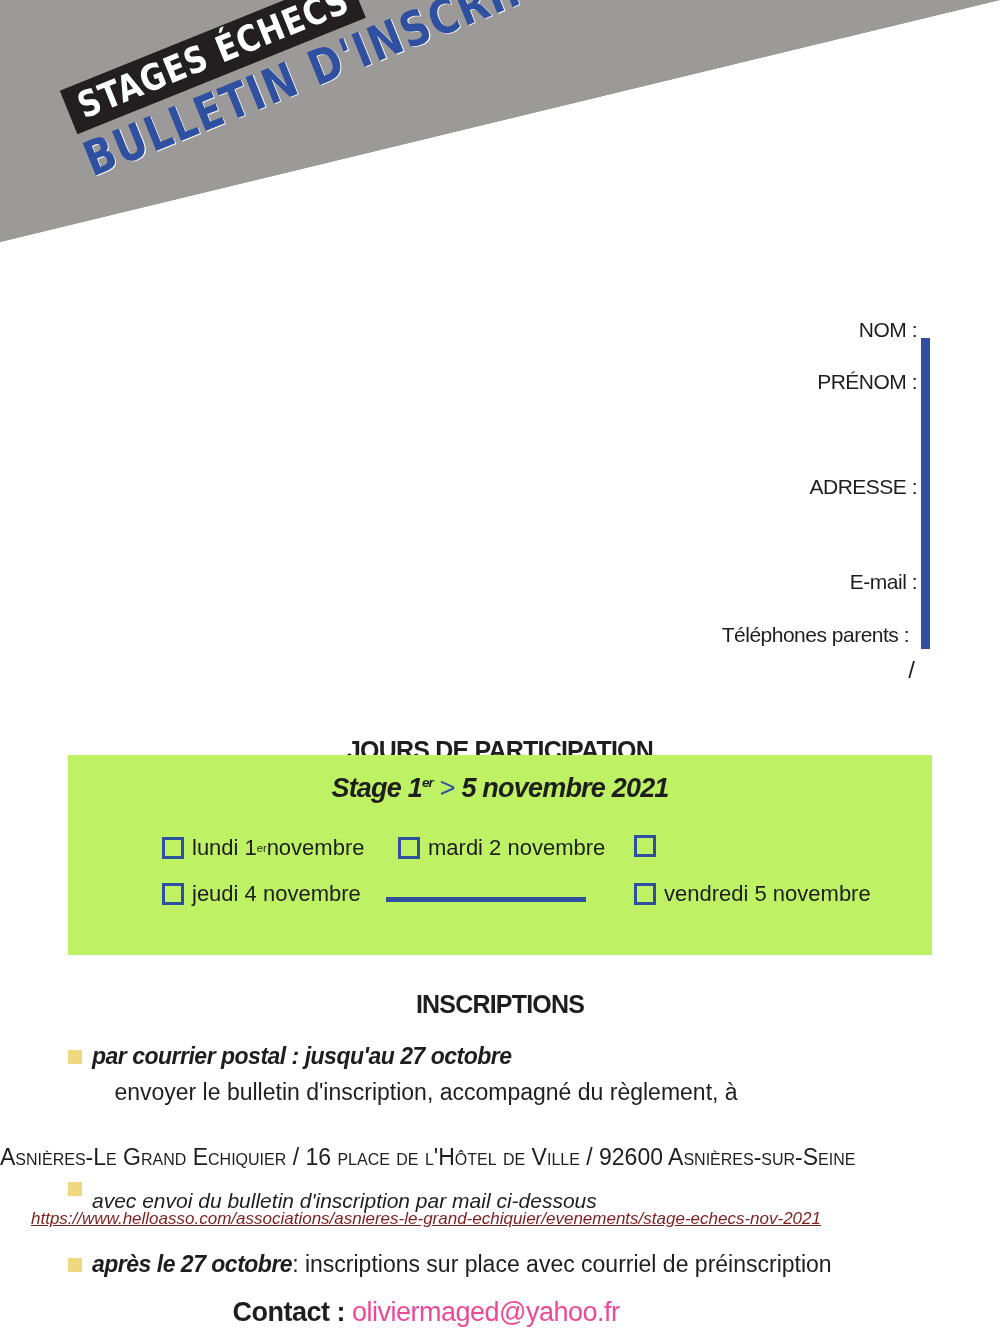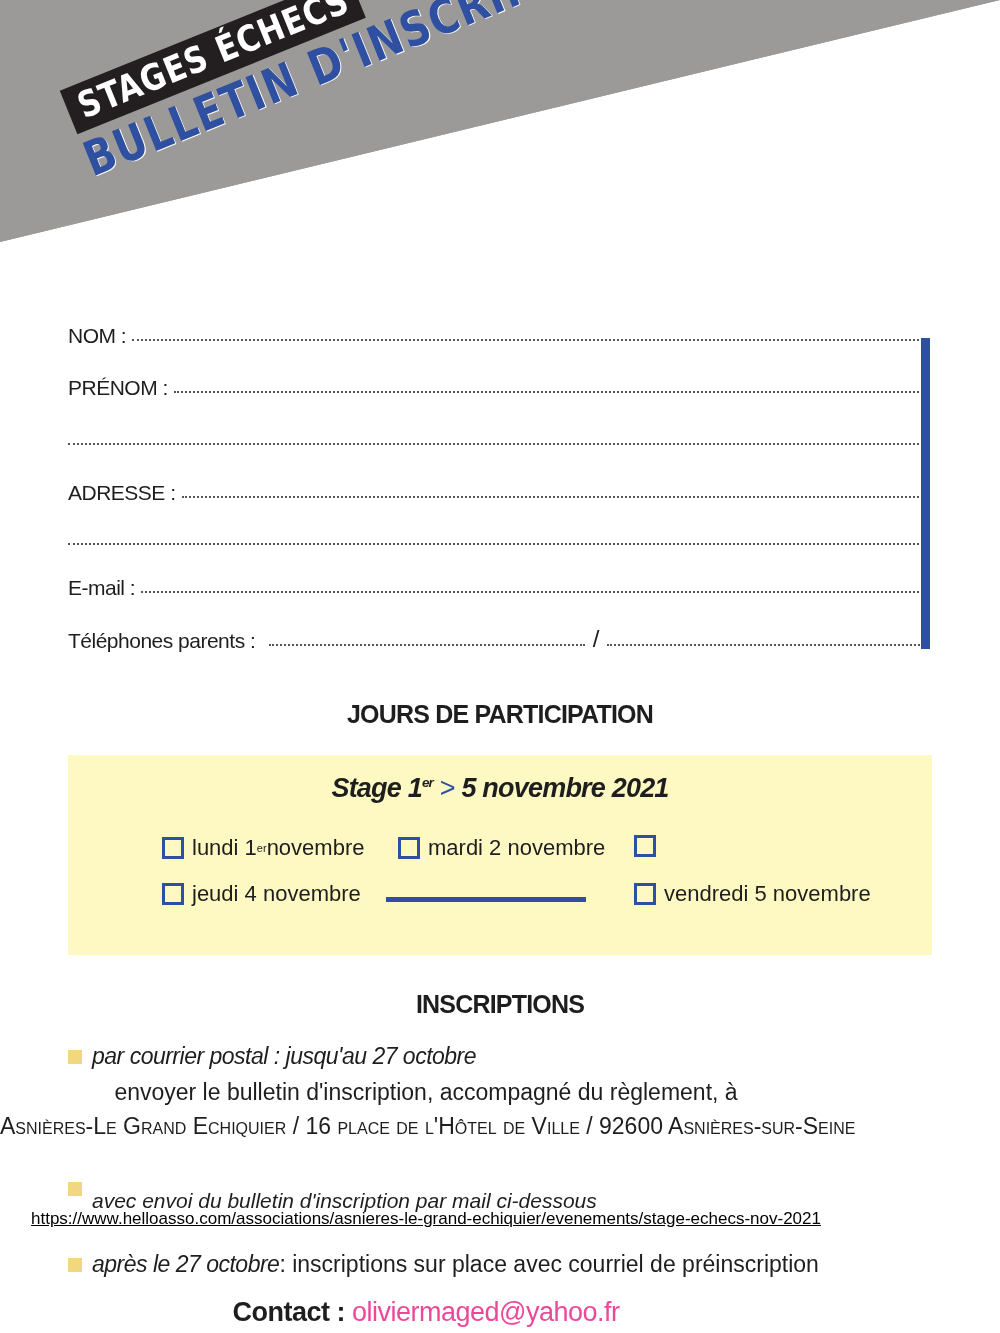--- a/index.html
+++ b/index.html
@@ -3,41 +3,41 @@
 <meta charset="utf-8">
 <style>
   html, body { margin:0; padding:0; }
   body { width:1000px; height:1333px; position:relative; overflow:hidden; background:#ffffff; font-family:"Liberation Sans", sans-serif; color:#1e1e1e; }
   .banner { position:absolute; left:0; top:0; width:1000px; height:260px; }
   .title-group { position:absolute; left:60px; top:150px; transform-origin:0 0; transform:rotate(-22deg); }
   .stages { position:absolute; left:22px; top:-55px; background:#231f20; color:#fff; font-weight:bold; font-size:36px; letter-spacing:1px; padding:2px 12px 4px 14px; white-space:nowrap; font-family:"DejaVu Sans", sans-serif; transform:scaleX(0.85); transform-origin:0 0; }
   .bulletin { position:absolute; left:20px; top:-8px; color:#2f4fa0; font-weight:bold; font-size:48px; letter-spacing:2px; white-space:nowrap; font-family:"DejaVu Sans", sans-serif; transform:scaleX(0.82); transform-origin:0 0; text-shadow:1px 1px 0 #fff; }
 
   .form { position:absolute; left:68px; top:318px; width:855px; }
-  .row { position:absolute; left:0; width:855px; display:flex; align-items:flex-end; font-size:21px; height:30px; }
+  .row { position:absolute; left:0; width:855px; display:flex; align-items:flex-end; font-size:21px; height:30px;flex-direction:column; }
   .row .lbl { white-space:nowrap; padding-right:6px; font-family:"Liberation Sans Narrow","Liberation Sans", sans-serif; letter-spacing:-0.5px; }
   .dots { flex:1; border-bottom:2px dotted #555; height:1px; margin-bottom:7px; }
   .vbar { position:absolute; left:921px; top:338px; width:9px; height:311px; background:#2f4fa0; }
 
   .sec-title { position:absolute; left:0; width:1000px; text-align:center; font-size:25px; font-weight:bold; letter-spacing:-0.8px; color:#1e1e1e; }
-  .days-box { position:absolute; left:68px; top:755px; width:864px; height:200px; background:#fef9c3; }
+  .days-box { position:absolute; left:68px; top:755px; width:864px; height:200px; background:#bef264; }
   .stage-title { position:absolute; left:0; top:18px; width:864px; text-align:center; font-size:27px; font-style:italic; font-weight:bold; letter-spacing:-0.8px; }
   .stage-title .arrow { color:#2f4fa0; font-style:normal; font-weight:normal; }
   .stage-title sup, .day sup { font-size:0.5em; }
   .day { position:absolute; display:flex; align-items:center; font-size:22px; white-space:nowrap;padding-left:12px; }
   .cb { width:16px; height:16px; border:3px solid #2f4fa0; margin-right:8px; box-sizing:content-box; }
   .dash { position:absolute; left:318px; top:142px; width:200px; height:5px; background:#2f4fa0; }
 
   .bullet { position:absolute; left:68px; display:flex; align-items:center; white-space:nowrap; font-size:23px; }
   .sq { width:14px; height:14px; background:#f1d77f; margin-right:10px; }
-  .bi { font-style:italic; font-weight:normal; letter-spacing:-0.5px; }
+  .bi { font-style:italic; font-weight:bold; letter-spacing:-0.5px; }
   .it { font-style:italic;margin-top:24px; }
   .center-line { position:absolute; left:0; width:852px; text-align:center; white-space:nowrap; font-size:23px; }
   .sc { font-variant:small-caps; }
-  .link { color:#000000; text-decoration:underline; font-size:17px; font-family:"Liberation Sans Narrow","Liberation Sans", sans-serif; }
+  .link { color:#7f1d1d; text-decoration:underline; font-size:17px; font-family:"Liberation Sans Narrow","Liberation Sans", sans-serif;font-style:italic; }
   .contact { font-size:27px; font-weight:bold; letter-spacing:-0.5px; }
   .contact .email { color:#ec4899; font-weight:normal; }
 </style>
 </head>
 <body>
 
 <svg class="banner" viewBox="0 0 1000 260">
   <polygon points="0,0 1000,0 1000,0 0,242" fill="#9c9a98"></polygon>
   <polygon points="0,0 1000,0 0,242" fill="#9c9a98"></polygon>
 </svg>
@@ -71,21 +71,21 @@
   </div>
   <div class="row" style="top:305px">
     <span class="lbl" style="padding-right:14px">Téléphones parents :</span>
     <span class="dots"></span>
     <span style="padding:0 8px; font-size:24px;">/</span>
     <span class="dots"></span>
   </div>
 </div>
 <div class="vbar"></div>
 
-<div class="sec-title" style="top:700px">JOURS DE PARTICIPATION</div>
+<div class="sec-title" style="top:736px">JOURS DE PARTICIPATION</div>
 <div class="days-box">
   <div class="stage-title">
     <span>Stage 1</span><sup>er</sup>
     <span class="arrow">&gt;</span>
     <span>5 novembre 2021</span>
   </div>
   <label class="day" style="left:82px; top:80px">
     <span class="cb"></span>
     <span>lundi 1</span>
       <sup>er</sup>
@@ -109,21 +109,21 @@
   </label>
 </div>
 
 <div class="sec-title" style="top:990px">INSCRIPTIONS</div>
 
 <div class="bullet" style="top:1043px">
   <span class="sq"></span>
   <span class="bi">par courrier postal :  jusqu'au 27 octobre</span>
 </div>
 <div class="center-line" style="top:1079px">envoyer le bulletin d'inscription, accompagné du règlement, à</div>
-<div class="center-line sc" style="top:1113px">Asnières-Le Grand Echiquier / 16 place de l'Hôtel de Ville / 92600 Asnières-sur-Seine</div>
+<div class="center-line sc" style="top:1144px">Asnières-Le Grand Echiquier / 16 place de l'Hôtel de Ville / 92600 Asnières-sur-Seine</div>
 
 <div class="bullet" style="top:1165px">
   <span class="sq"></span>
     <span class="it" style="font-size:21px"> avec envoi du bulletin d'inscription par mail ci-dessous</span>
 </div>
 <div class="center-line" style="top:1203px">
   <a class="link">https://www.helloasso.com/associations/asnieres-le-grand-echiquier/evenements/stage-echecs-nov-2021</a>
 </div>
 
 <div class="bullet" style="top:1251px">

